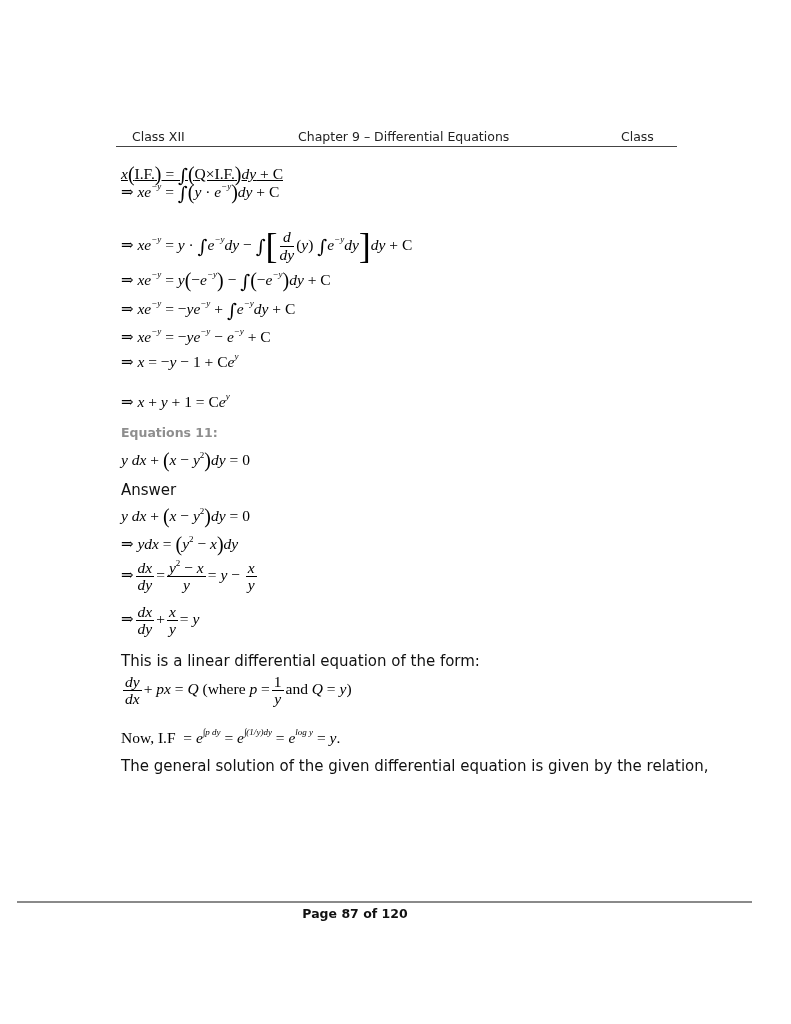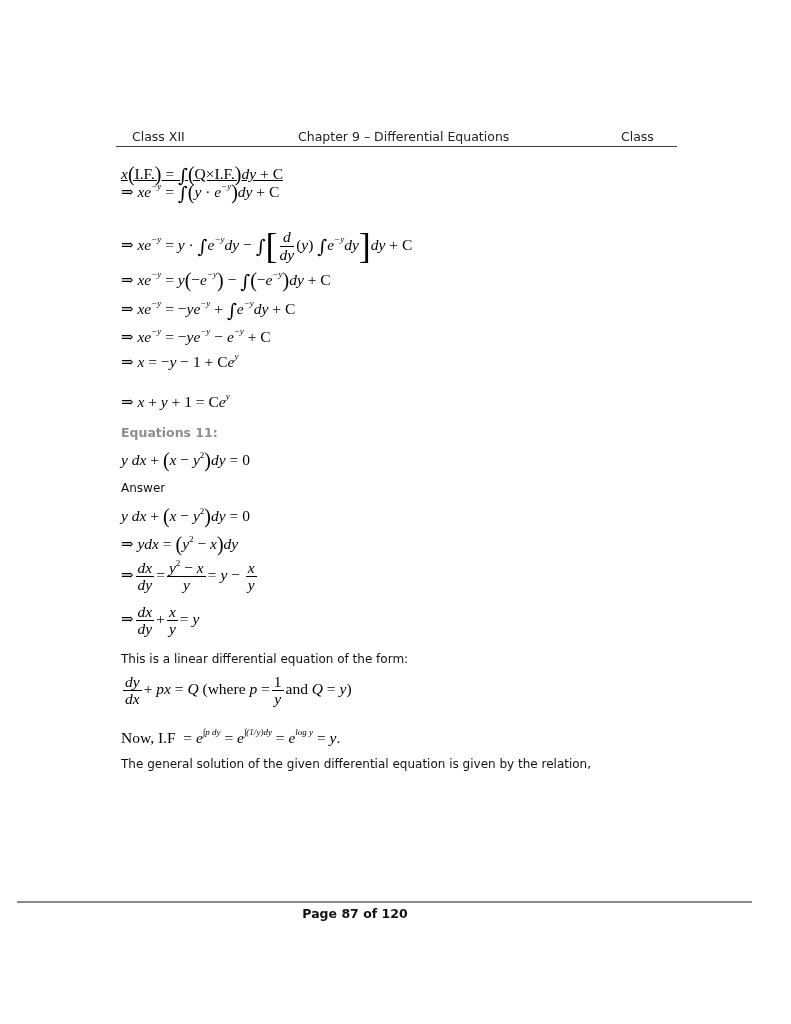--- a/index.html
+++ b/index.html
@@ -10,21 +10,21 @@
   .m i { font-style:italic; }
   .m sup { font-size:9px; vertical-align:7px; line-height:0; }
   .arr { font-family:"DejaVu Serif",serif; font-size:15px; }
   .int { font-family:"DejaVu Serif",serif; font-size:19px; vertical-align:-3px; }
   .bigp { font-size:20px; vertical-align:-2px; }
   .frac { display:inline-block; vertical-align:middle; text-align:center; margin:0 2px; }
   .frac > span { display:block; line-height:1.05; }
   .frac > span.num { border-bottom:1px solid #000; padding:0 2px; }
   .brk { font-size:36px; vertical-align:middle; font-weight:100; }
   .q { position:absolute; left:121px; font-family:"DejaVu Sans","Liberation Sans",sans-serif; font-size:12.5px; font-weight:bold; color:#8e8e8e; }
-  .t { position:absolute; left:121px; font-family:"DejaVu Sans","Liberation Sans",sans-serif; font-size:12px; color:#111; white-space:nowrap; }
+  .t { position:absolute; left:121px; font-family:"DejaVu Sans","Liberation Sans",sans-serif; font-size:15px; color:#111; white-space:nowrap; }
   .foot-rule { position:absolute; left:17px; top:901px; width:735px; border-top:2px solid #8a8a8a; }
   .foot { position:absolute; top:906px; left:0; width:710px; text-align:center; font-family:"DejaVu Sans","Liberation Sans",sans-serif; font-size:12.5px; font-weight:bold; color:#111; }
   .supexp { font-size:9px; vertical-align:8px; font-style:italic; }
 </style>
 </head>
 <body>
 
 <div class="hdr" style="left:132px;">Class XII</div>
 <div class="hdr" style="left:292px;margin-left:6px;">Chapter 9 – Differential Equations</div>
 <div class="hdr" style="left:621px;">Class</div>

